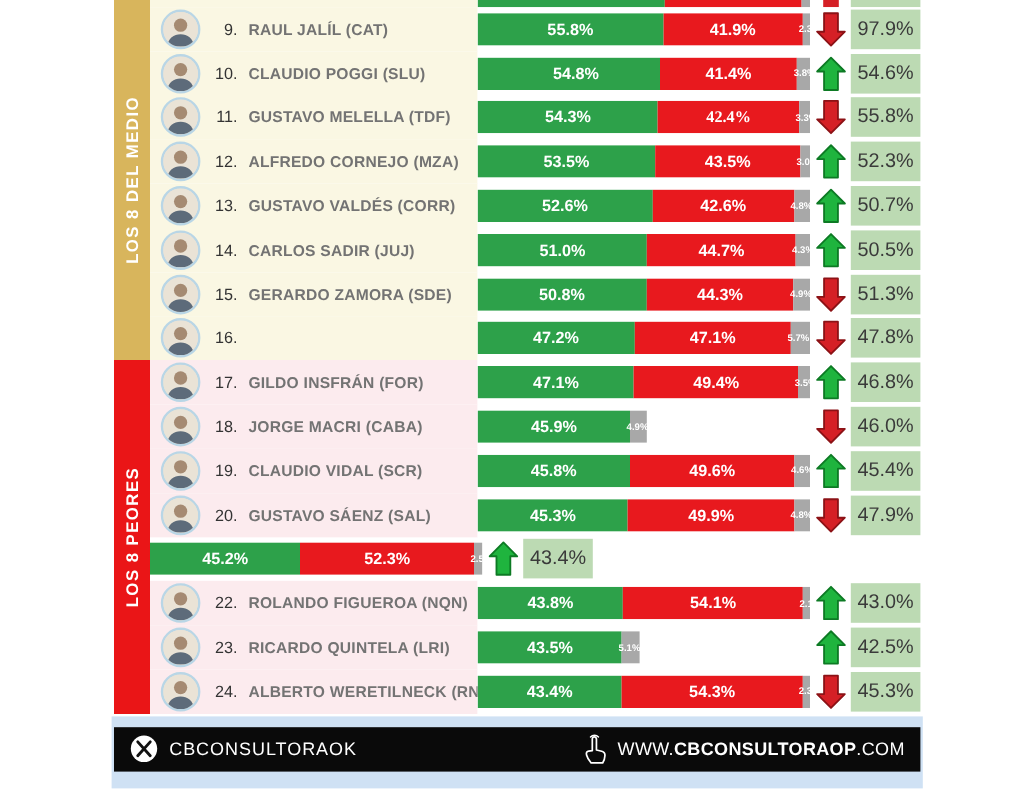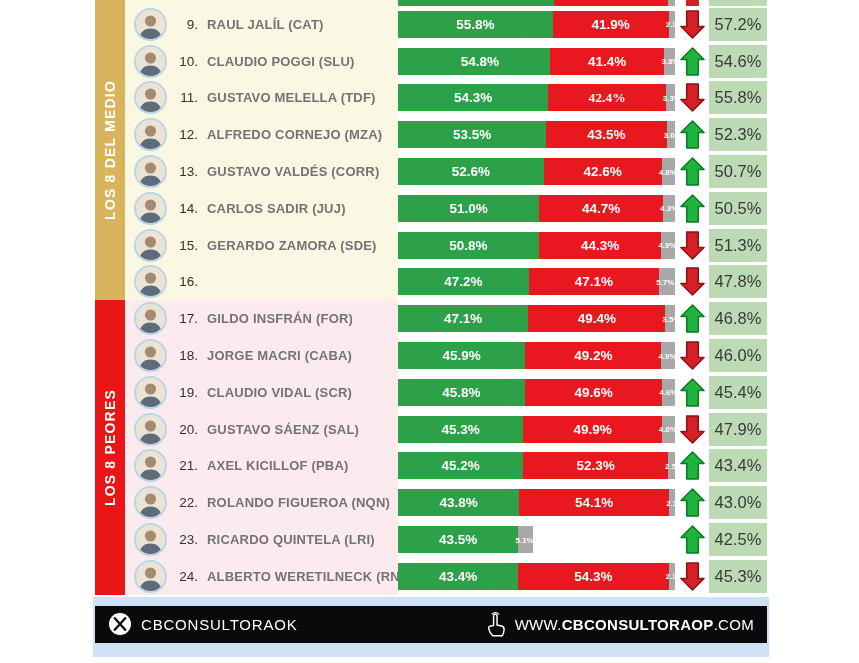--- a/index.html
+++ b/index.html
@@ -113,21 +113,21 @@
         <div class="seg seg-gray" style="width: 2.3%;">
           <span class="tiny">2.3%</span>
         </div>
       </div>
       <div class="arrow-zone">
 
         <svg class="arr" viewBox="0 0 26 32">
           <polygon class="down" points="13,30 1,18 7,18 7,2 19,2 19,18 25,18"></polygon>
         </svg>
       </div>
-      <div class="cell">57.2%</div>
+      <div class="cell">97.9%</div>
     </div>
   </div>
         <div class="row">
     <div class="row-left">
       <span class="avatar">
         <svg viewBox="0 0 33 33">
           <rect width="33" height="33" fill="#eae3d6"></rect>
           <circle cx="16.5" cy="12.5" r="6.3" fill="#a58a72"></circle>
           <path d="M3.5 33c1.2-8.5 6.5-12 13-12s11.8 3.5 13 12z" fill="#5d6b7a"></path>
         </svg>
@@ -404,23 +404,20 @@
         </svg>
       </span>
       <span class="rank">18.</span>
       <span class="gname">JORGE MACRI (CABA)</span>
     </div>
     <div class="row-right">
       <div class="bar">
         <div class="seg seg-green" style="width: 45.9%;">
           <span class="lbl">45.9%</span>
         </div>
-        <div class="seg seg-red" style="width: 49.2%;">
-          <span class="lbl">49.2%</span>
-        </div>
         <div class="seg seg-gray" style="width: 4.9%;">
           <span class="tiny">4.9%</span>
         </div>
       </div>
       <div class="arrow-zone">
 
         <svg class="arr" viewBox="0 0 26 32">
           <polygon class="down" points="13,30 1,18 7,18 7,2 19,2 19,18 25,18"></polygon>
         </svg>
       </div>
@@ -487,31 +484,20 @@
       <div class="arrow-zone">
 
         <svg class="arr" viewBox="0 0 26 32">
           <polygon class="down" points="13,30 1,18 7,18 7,2 19,2 19,18 25,18"></polygon>
         </svg>
       </div>
       <div class="cell">47.9%</div>
     </div>
   </div>
         <div class="row">
-    <div class="row-left">
-      <span class="avatar">
-        <svg viewBox="0 0 33 33">
-          <rect width="33" height="33" fill="#eae3d6"></rect>
-          <circle cx="16.5" cy="12.5" r="6.3" fill="#a58a72"></circle>
-          <path d="M3.5 33c1.2-8.5 6.5-12 13-12s11.8 3.5 13 12z" fill="#5d6b7a"></path>
-        </svg>
-      </span>
-      <span class="rank">21.</span>
-      <span class="gname">AXEL KICILLOF (PBA)</span>
-    </div>
     <div class="row-right">
       <div class="bar">
         <div class="seg seg-green" style="width: 45.2%;">
           <span class="lbl">45.2%</span>
         </div>
         <div class="seg seg-red" style="width: 52.3%;">
           <span class="lbl">52.3%</span>
         </div>
         <div class="seg seg-gray" style="width: 2.5%;">
           <span class="tiny">2.5%</span>

